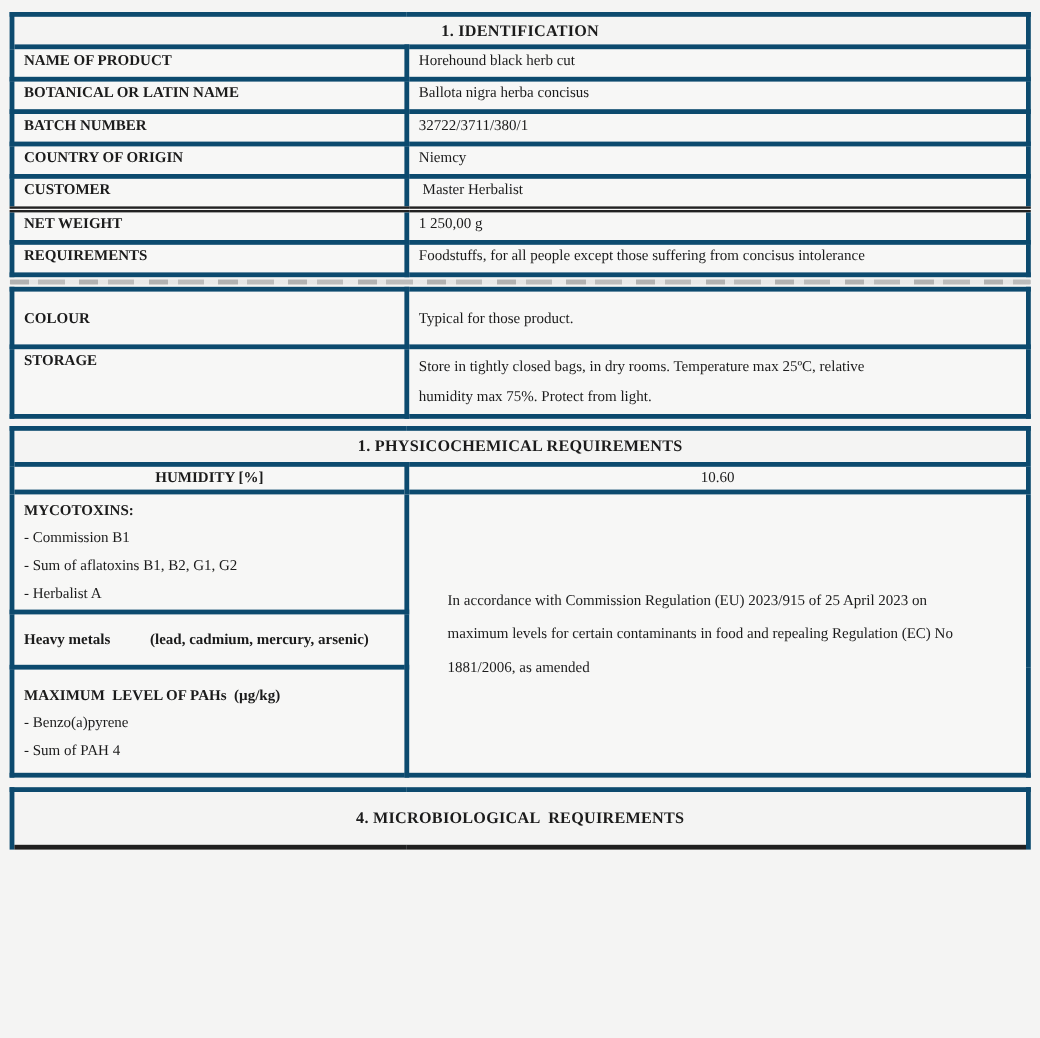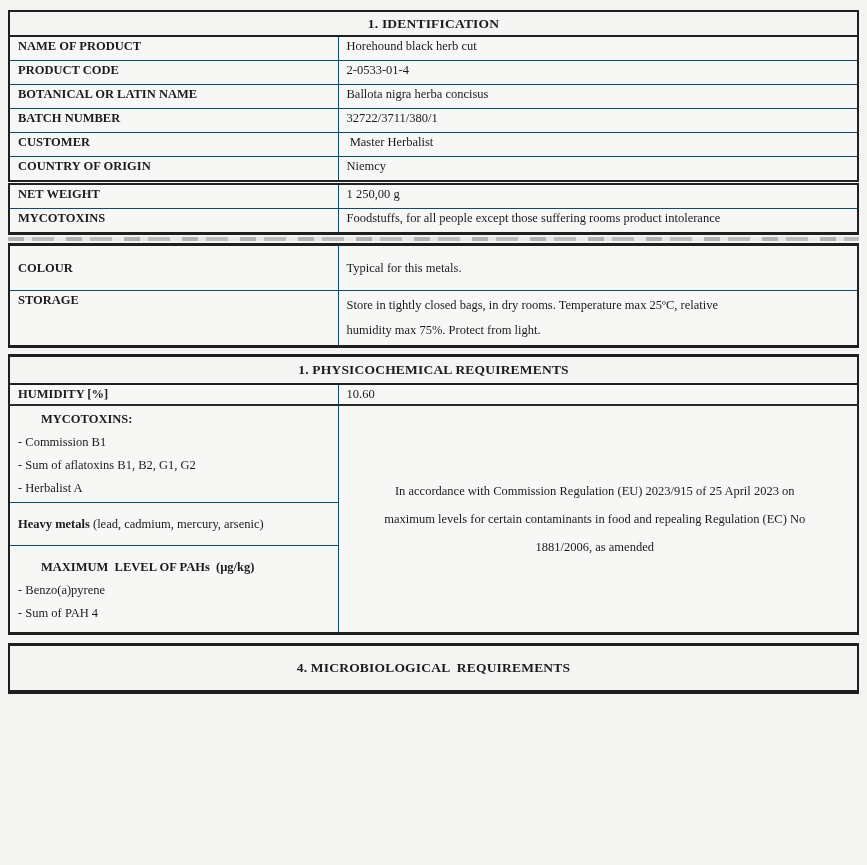--- a/index.html
+++ b/index.html
@@ -11,21 +11,21 @@
     -webkit-font-smoothing:antialiased;
   }
   .page{padding:10px 8px 0 8px;}
   table{
     border-collapse:collapse;
     width:851px;
     background:#f7f7f6;
     table-layout:fixed;
   }
   td{
-    border:1px solid #0c4a6e;
+    border:4px solid #0c4a6e;
     padding:2px 8px;
     font-size:12.5px;
     vertical-align:top;
     overflow:hidden;
   }
   span{white-space:pre-wrap;}
   .t{border:2px solid #1f1f1f;}
   .t1{border-bottom-width:3px;}
   .t2,.t3,.t4{border-top-width:3px;border-bottom-width:3px;}
   .t4{border-bottom-width:4px;}
@@ -45,30 +45,30 @@
     background:#f4f4f3;
   }
   .hdr span{font-weight:700;font-size:13.5px;letter-spacing:.2px;}
   .lbl{font-weight:700;}
   .t1 td{height:19px;}
   .t1 .rowtall td{height:40px;}
   .lbl2{display:block;margin-top:7px;font-weight:700;}
   .nw td{border-top:5px double #222;}
   .t2 td{height:40px;vertical-align:middle;}
   .val-storage{padding-right:104px;line-height:25px;}
-  .t3 .rhum td{height:15px;border-bottom:2px solid #2a2a2a;}
+  .t3 .rhum td{height:15px;border-bottom:2px solid #2a2a2a;text-align:center;}
   .t3 .rmyc td{height:84px;}
   .t3 .rhm td{height:38px;vertical-align:middle;}
   .t3 .rpah td{height:74px;padding-top:10px;}
   .list li,.item{display:block;line-height:23px;}
-  .cell-title{display:block;font-weight:700;line-height:23px;margin-left:23px;}
-  .reg-cell{vertical-align:middle;padding-left:32px;padding-right:38px;text-align:center;}
+  .cell-title{display:block;font-weight:700;line-height:23px;}
+  .reg-cell{vertical-align:middle;padding-left:32px;padding-right:38px;}
   .reg-cell span{line-height:28px;display:block;}
   .t4 td{height:40px;vertical-align:middle;}
-  .plain{font-weight:400;}
+  .plain{font-weight:700;margin-left:30px;}
 </style>
 </head>
 <body>
 
 <div class="page">
 
   <table class="t t1">
     <colgroup>
         <col style="width:329px">
         <col>
@@ -77,62 +77,58 @@
         <tr class="hdr">
       <td colspan="2">
         <span>1. IDENTIFICATION</span>
       </td>
     </tr>
     <tr>
       <td class="lbl"><span>NAME OF PRODUCT</span></td>
       <td><span>Horehound black herb cut</span></td>
     </tr>
     <tr>
-      <td class="lbl"><span>PRODUCT CODE</span></td>
-      <td><span>2-0533-01-4</span></td>
-    </tr>
-    <tr>
       <td class="lbl"><span>BOTANICAL OR LATIN NAME</span></td>
       <td><span>Ballota nigra herba concisus</span></td>
     </tr>
     <tr>
       <td class="lbl"><span>BATCH NUMBER</span></td>
       <td><span>32722/3711/380/1</span></td>
     </tr>
     <tr>
+      <td class="lbl"><span>COUNTRY OF ORIGIN</span></td>
+      <td><span>Niemcy</span></td>
+    </tr>
+    <tr>
       <td class="lbl"><span>CUSTOMER</span></td>
       <td><span> Master Herbalist</span></td>
-    </tr>
-    <tr>
-      <td class="lbl"><span>COUNTRY OF ORIGIN</span></td>
-      <td><span>Niemcy</span></td>
     </tr>
     <tr class="nw">
       <td class="lbl"><span>NET WEIGHT</span></td>
       <td><span>1 250,00 g</span></td>
     </tr>
     <tr>
-      <td class="lbl"><span>MYCOTOXINS</span></td>
-      <td><span>Foodstuffs, for all people except those suffering rooms product intolerance</span></td>
+      <td class="lbl"><span>REQUIREMENTS</span></td>
+      <td><span>Foodstuffs, for all people except those suffering from concisus intolerance</span></td>
     </tr>
   </tbody>
     </table>
 
   <div class="smudge"></div>
   <div class="gap" style="height:2px;"></div>
 
   <table class="t t2">
     <colgroup>
         <col style="width:329px">
         <col>
       </colgroup>
     <tbody>
     <tr>
       <td class="lbl"><span>COLOUR</span></td>
-      <td><span>Typical for this metals.</span></td>
+      <td><span>Typical for those product.</span></td>
     </tr>
     <tr>
       <td class="lbl" style="vertical-align:top;"><span>STORAGE</span></td>
       <td class="val-storage"><span>Store in tightly closed bags, in dry rooms. Temperature max 25ºC, relative humidity max 75%. Protect from light.</span></td>
     </tr>
   </tbody>
     </table>
 
   <div class="gap"></div>
 

